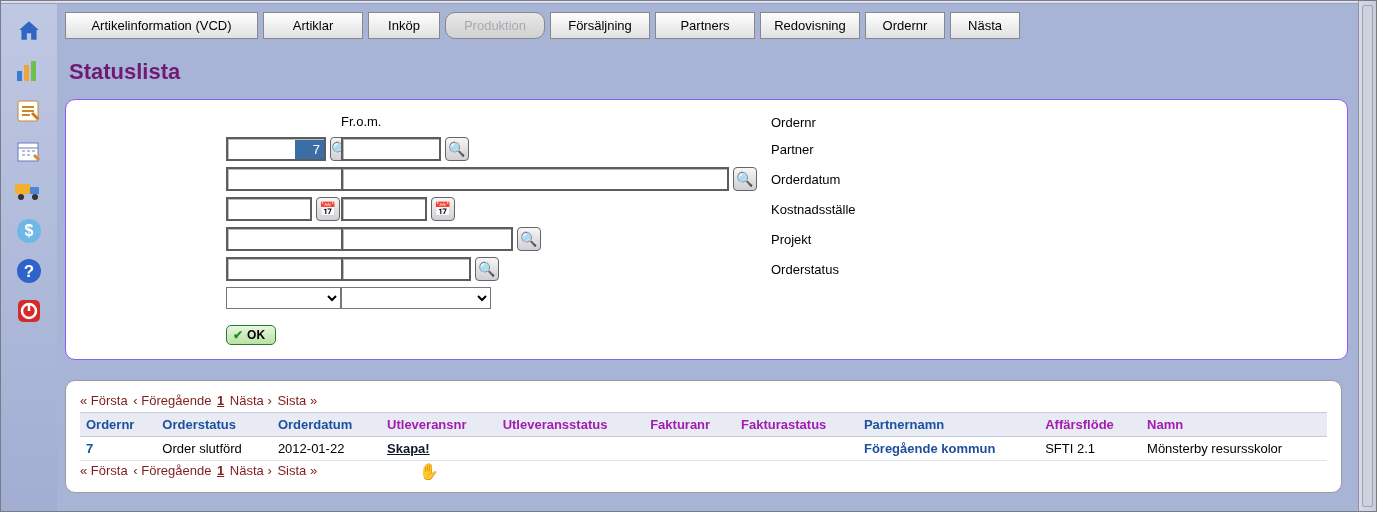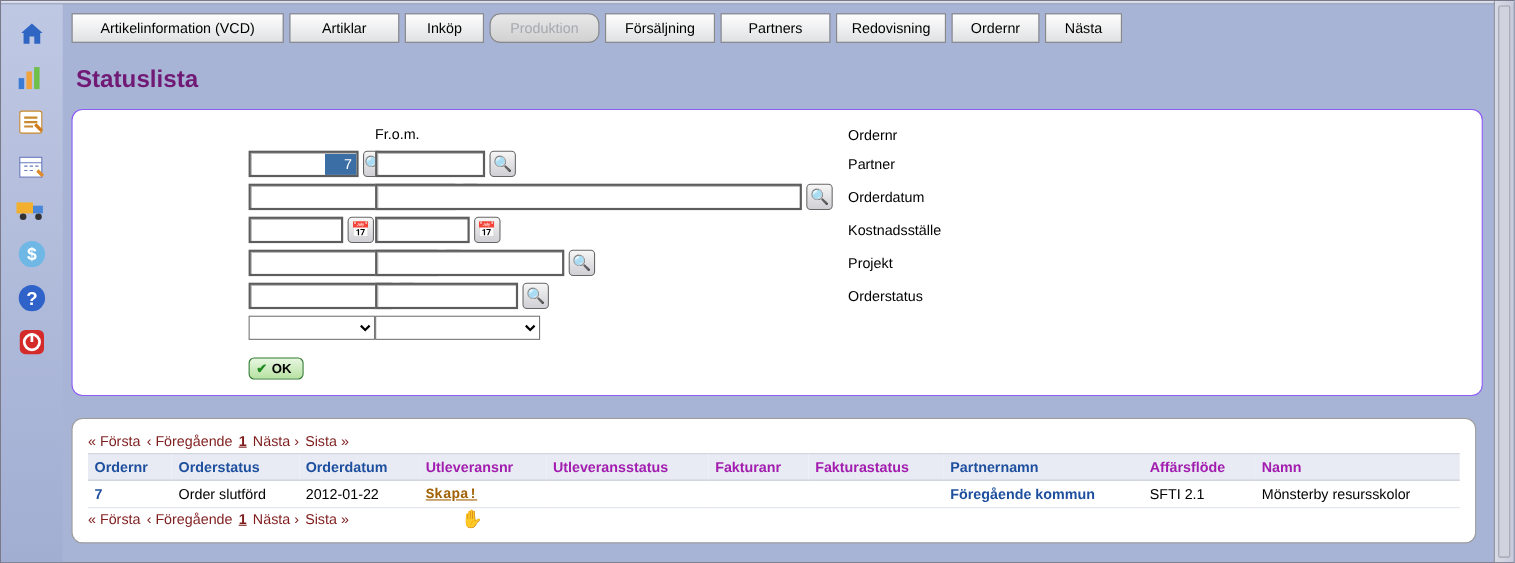--- a/index.html
+++ b/index.html
@@ -191,21 +191,21 @@
   }
   table.rt th.linkh { color: #1d4f9e; }
   table.rt td {
     padding: 4px 6px;
     border-bottom: 1px solid #e0e3ed;
   }
   td.linkc a, td.linkc span.lnk {
     color: #1d4f9e; font-weight: bold; text-decoration: none; cursor: pointer;
   }
   td .skapa {
-    color: #a16207; font-weight: bold; text-decoration: underline; cursor: pointer; font-family: Liberation Mono, monospace;
+    color: #0f172a; font-weight: bold; text-decoration: underline; cursor: pointer;
   }
   .cursor {
     position: absolute;
     left: 418px;
     top: 461px;
     font-size: 16px;
     pointer-events: none;
   }
   .home-icon svg { width:28px; height:26px; }
 </style>

